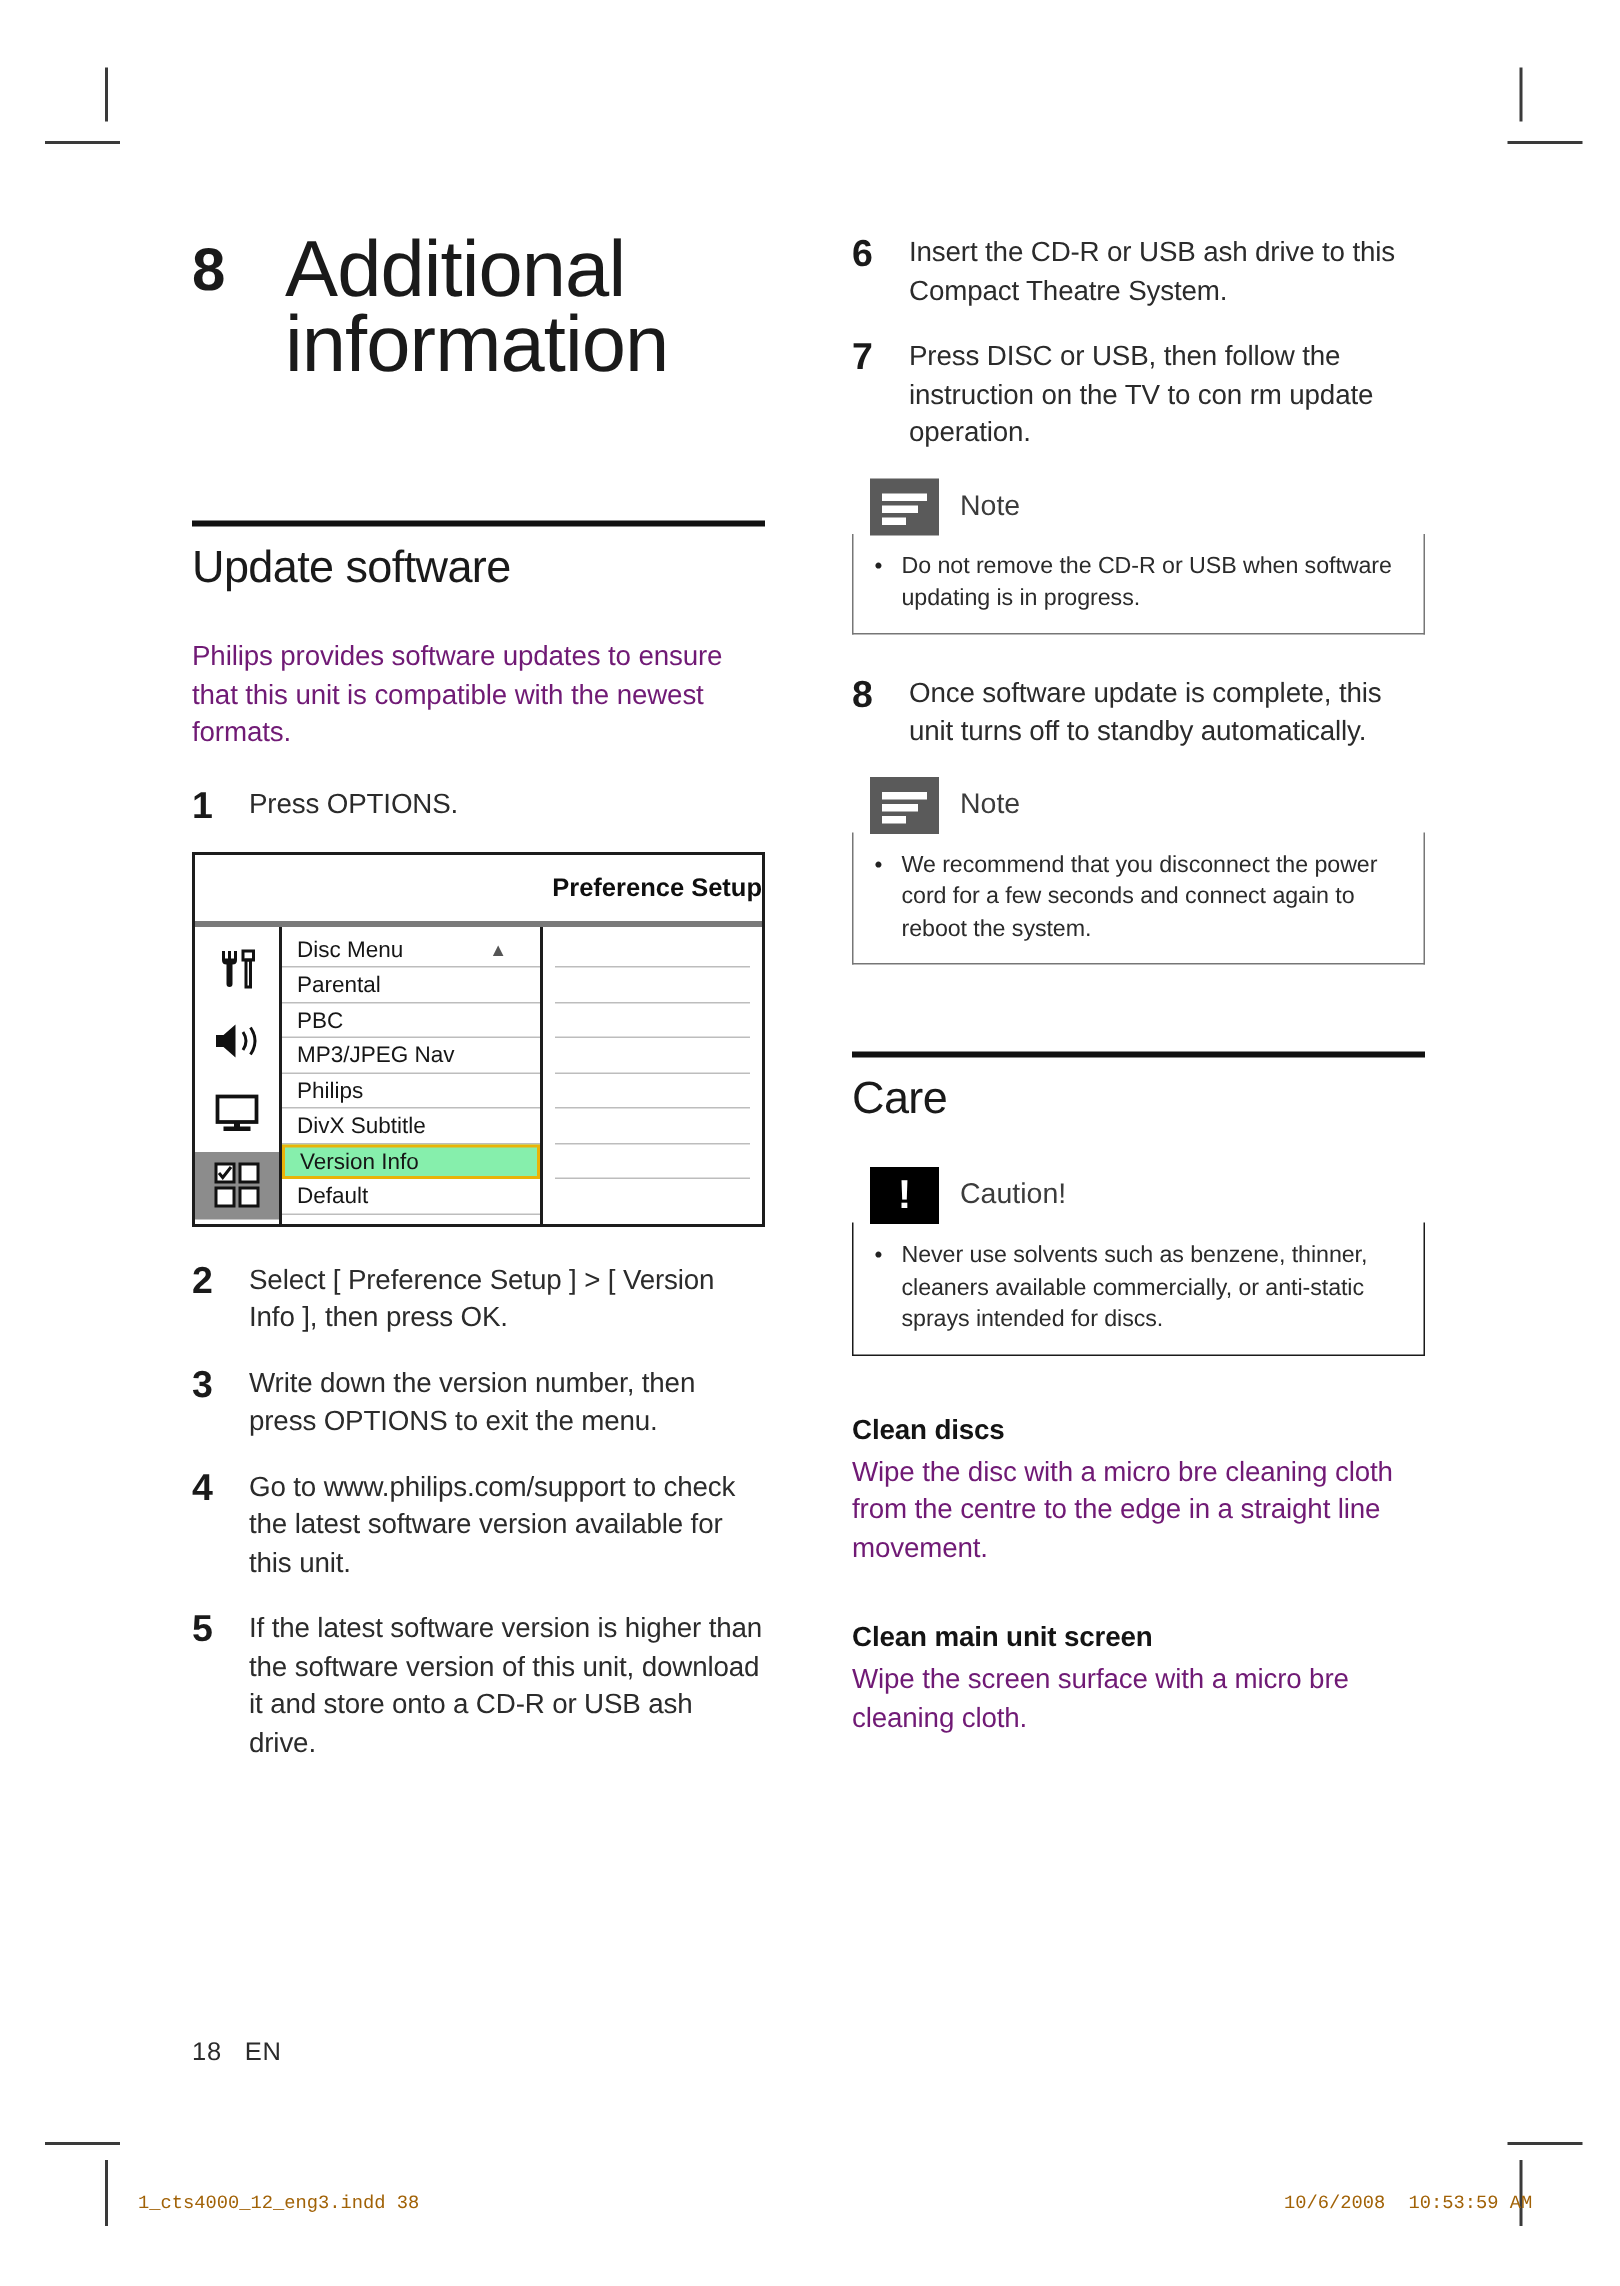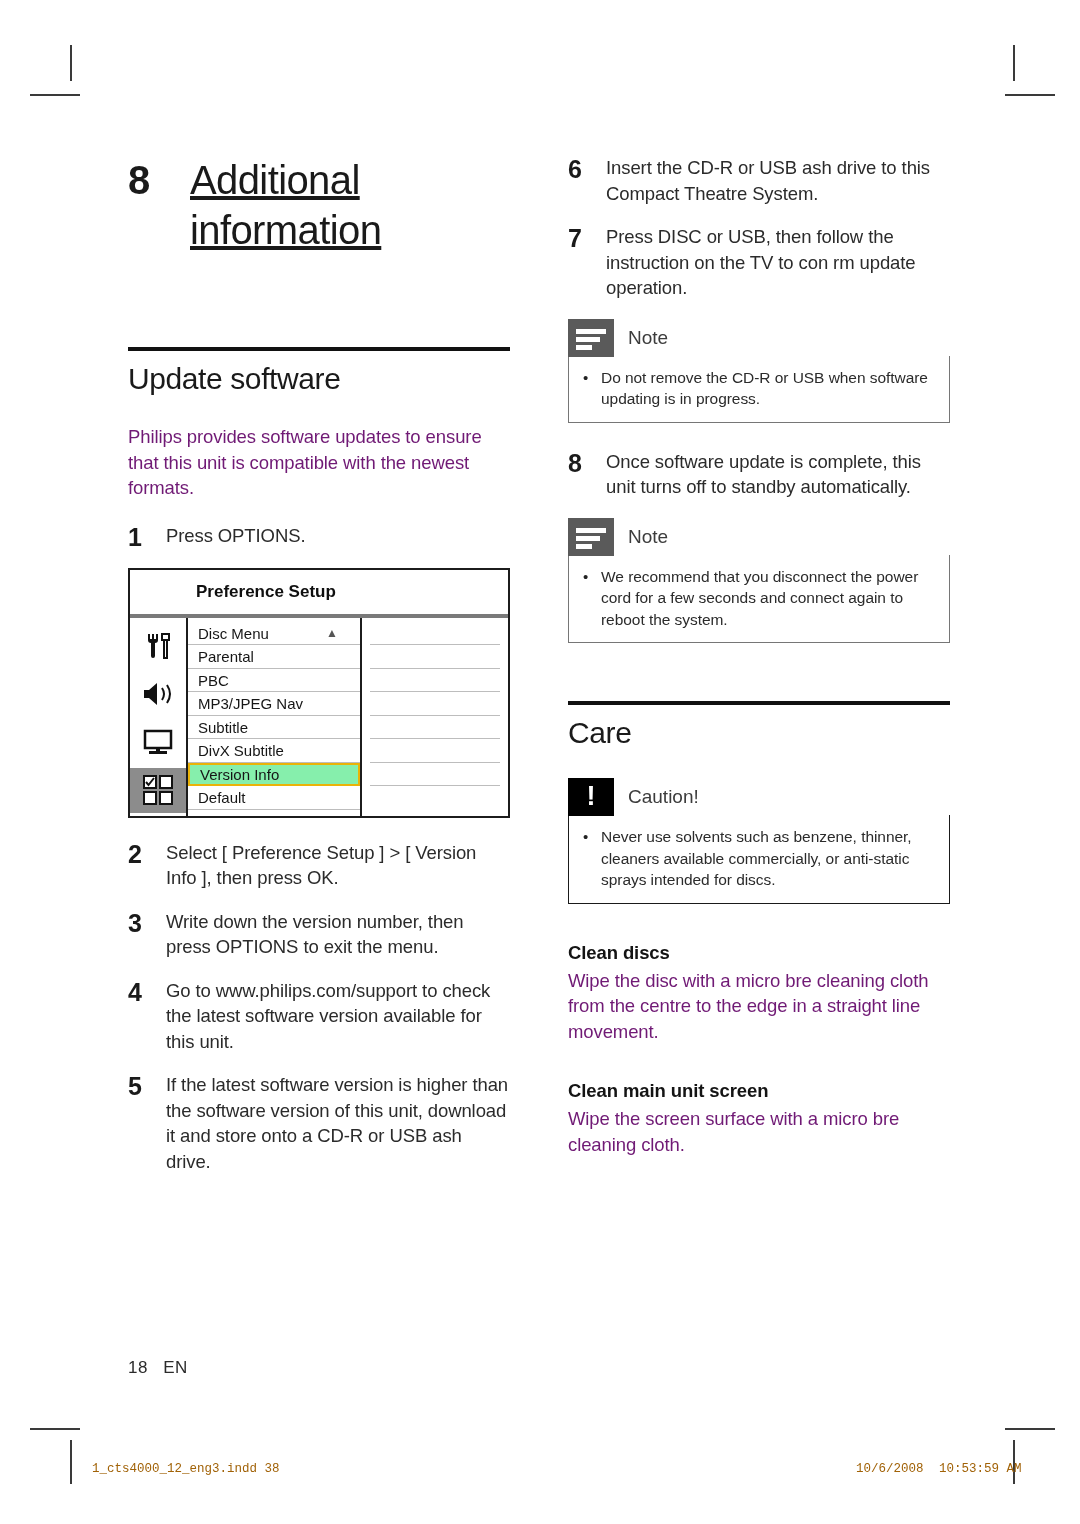--- a/index.html
+++ b/index.html
@@ -44,25 +44,24 @@
   }
   .chapter-num {
     font-size: 40px;
     font-weight: bold;
     line-height: 50px;
     width: 62px;
     flex: 0 0 62px;
     letter-spacing: -0.5px;
   }
   .chapter-title {
-    font-size: 40px;
+    font-size: 53px;
     font-weight: normal;
     line-height: 50px;
     letter-spacing: -0.6px;
-    text-decoration: underline;
   }
 
   
   .section-head {
     border-top: 4px solid #111;
     padding-top: 9px;
     margin-bottom: 26px;
   }
   .section-head h2 {
     margin: 0;
@@ -102,20 +101,21 @@
     letter-spacing: -0.1px;
     color: #2b2b2b;
   }
 
   
   .callout { margin: 14px 0 26px 0; }
   .callout-head {
     display: flex;
     align-items: center;
     height: 38px;
+    margin-left: 12px;
   }
   .callout-icon {
     width: 46px;
     height: 38px;
     flex: 0 0 46px;
     position: relative;
   }
   .callout-icon.note { background: #5a5a5a; }
   .callout-icon.caution { background: #000000; }
   .note-bar {
@@ -182,21 +182,21 @@
   .osd {
     border: 2px solid #1c1c1c;
     width: 378px;
     margin: 12px 0 22px 0;
     background: #ffffff;
     font-family: "Liberation Sans", sans-serif;
   }
   .osd-title {
     height: 44px;
     line-height: 44px;
-    text-align: left;
+    text-align: right;
     padding-left: 66px;
     font-size: 17px;
     font-weight: bold;
     color: #0f0f0f;
     border-bottom: 4px solid #7a7a7a;
   }
   .osd-main { display: flex; }
   .osd-icons {
     width: 56px;
     flex: 0 0 56px;
@@ -351,21 +351,21 @@
         <div class="osd-row">
           <span>Parental</span>
         </div>
         <div class="osd-row">
           <span>PBC</span>
         </div>
         <div class="osd-row">
           <span>MP3/JPEG Nav</span>
         </div>
         <div class="osd-row">
-          <span>Subtitle</span>
+          <span>Philips</span>
         </div>
         <div class="osd-row">
           <span>DivX Subtitle</span>
         </div>
         <div class="osd-row highlight">
           <span>Version Info</span>
         </div>
         <div class="osd-row">
           <span>Default</span>
         </div>

